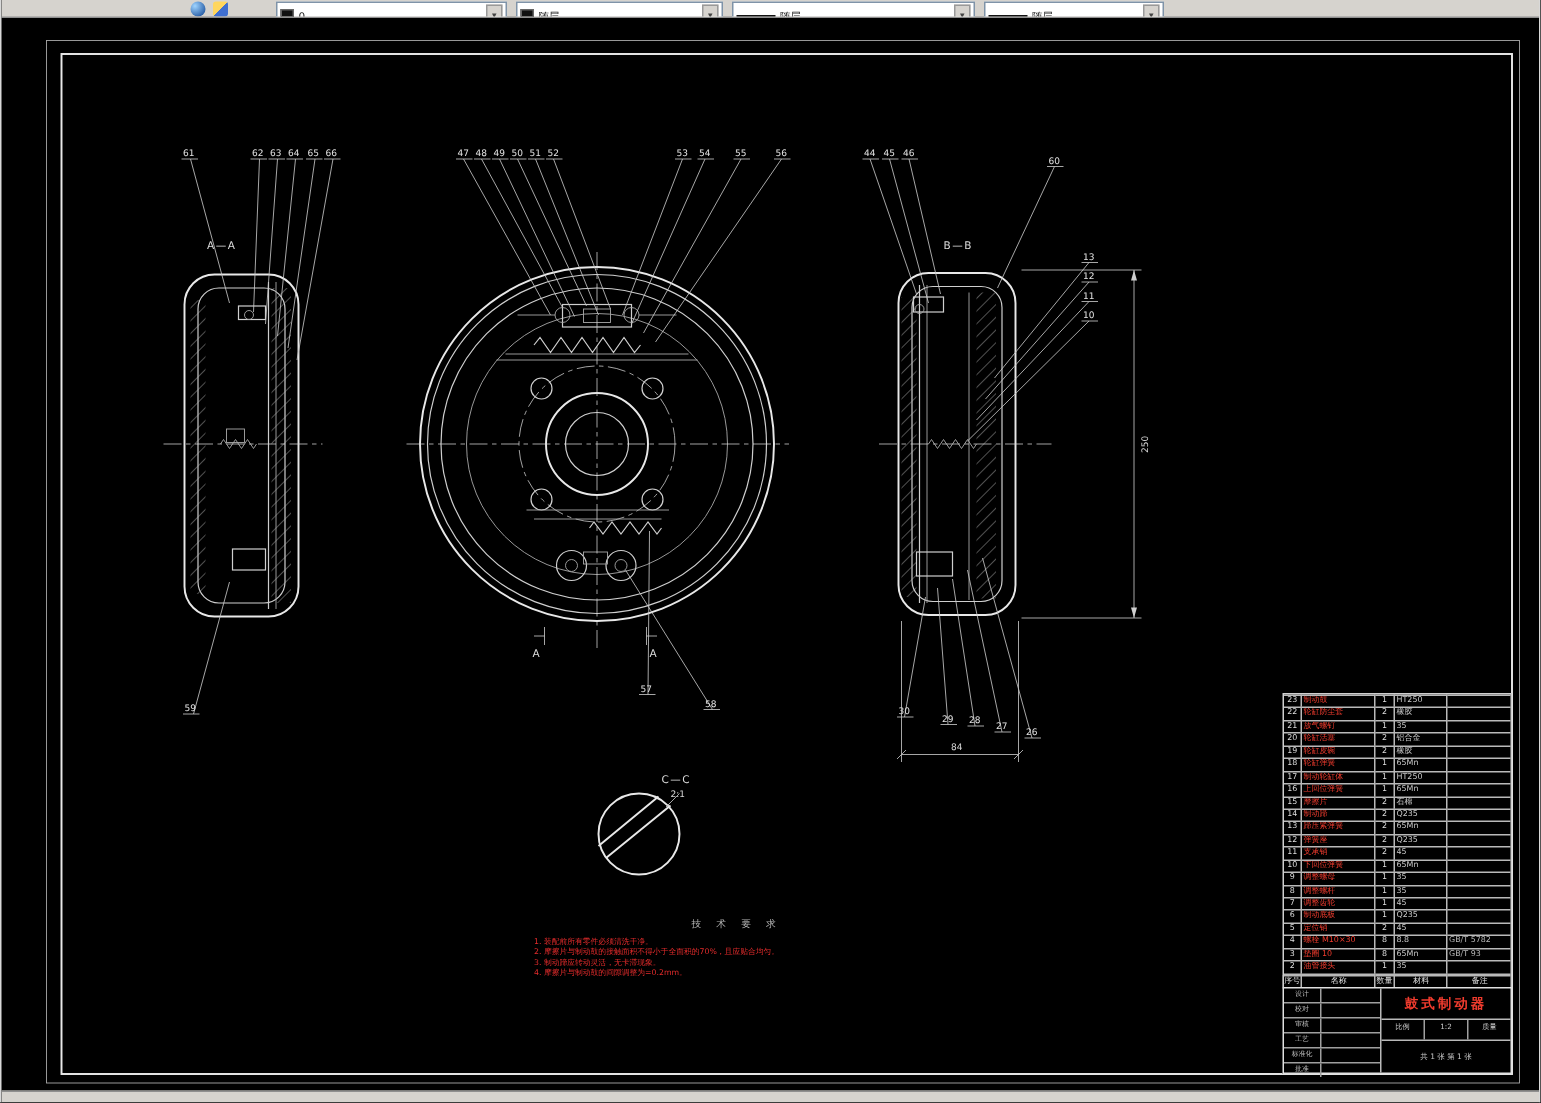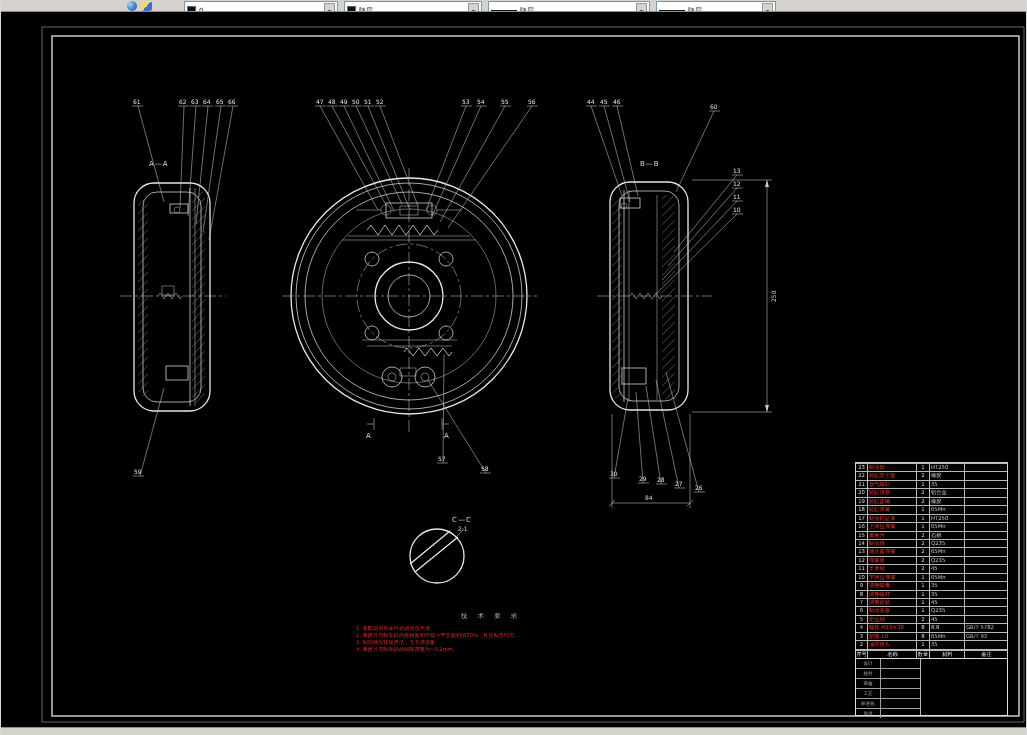--- a/index.html
+++ b/index.html
@@ -14,21 +14,21 @@
   .tb-icon{width:10px;height:10px;border-radius:50%;}
   .tb-icon.globe{background:radial-gradient(circle at 30% 30%,#9fd4ff,#0a3f8f);}
   .tb-icon.tool{border-radius:2px;background:linear-gradient(135deg,#ffd65e 50%,#3f6fd1 50%);}
   .combo{height:17px;background:#fff;border:1px solid #7f93a8;display:flex;align-items:center;
          font-size:7px;color:#222;padding:0 2px;gap:3px;flex:0 0 auto;}
   .combo .swatch{width:7px;height:7px;background:#111;border:1px solid #666;}
   .combo .lt{display:inline-block;width:26px;border-top:2px solid #111;}
   .combo .arrow{margin-left:auto;font-size:6px;color:#444;background:#d6d3ce;border:1px solid #999;
                 width:9px;height:13px;display:flex;align-items:center;justify-content:center;}
   
-  .canvas{position:absolute;inset:0;z-index:1;margin-left:11px;}
+  .canvas{position:absolute;inset:0;z-index:1;}
   svg text{font-family:"DejaVu Sans",sans-serif;}
   .s1{stroke:#e8e8e8;stroke-width:1.3;fill:none}
   .s2{stroke:#cfcfcf;stroke-width:.8;fill:none}
   .s3{stroke:#a8a8a8;stroke-width:.6;fill:none}
   .cl{stroke:#d8d8d8;stroke-width:.5;fill:none;stroke-dasharray:12 3 3 3}
   .ld{stroke:#c9c9c9;stroke-width:.55;fill:none}
   .ct{fill:#e2e2e2;font-size:6px;}
   .st{fill:#dcdcdc;font-size:7px;letter-spacing:1px;}
   .dt{fill:#d5d5d5;font-size:6px;}
   
@@ -475,16 +475,25 @@
         </div>
       <div class="tb-row">
           <span class="tb-lab">标准化</span>
           <span class="tb-val"></span>
         </div>
       <div class="tb-row">
           <span class="tb-lab">批准</span>
           <span class="tb-val"></span>
         </div>
     </div>
+    <div class="tb-right">
+      <div class="tb-title">鼓式制动器</div>
+      <div class="tb-mid">
+        <div>比例</div>
+        <div>1:2</div>
+        <div>质量</div>
+      </div>
+      <div class="tb-bot">共 1 张  第 1 张</div>
+    </div>
   </div>
 
   <div class="statusbar"></div>
 </div>
 
 </body></html>

